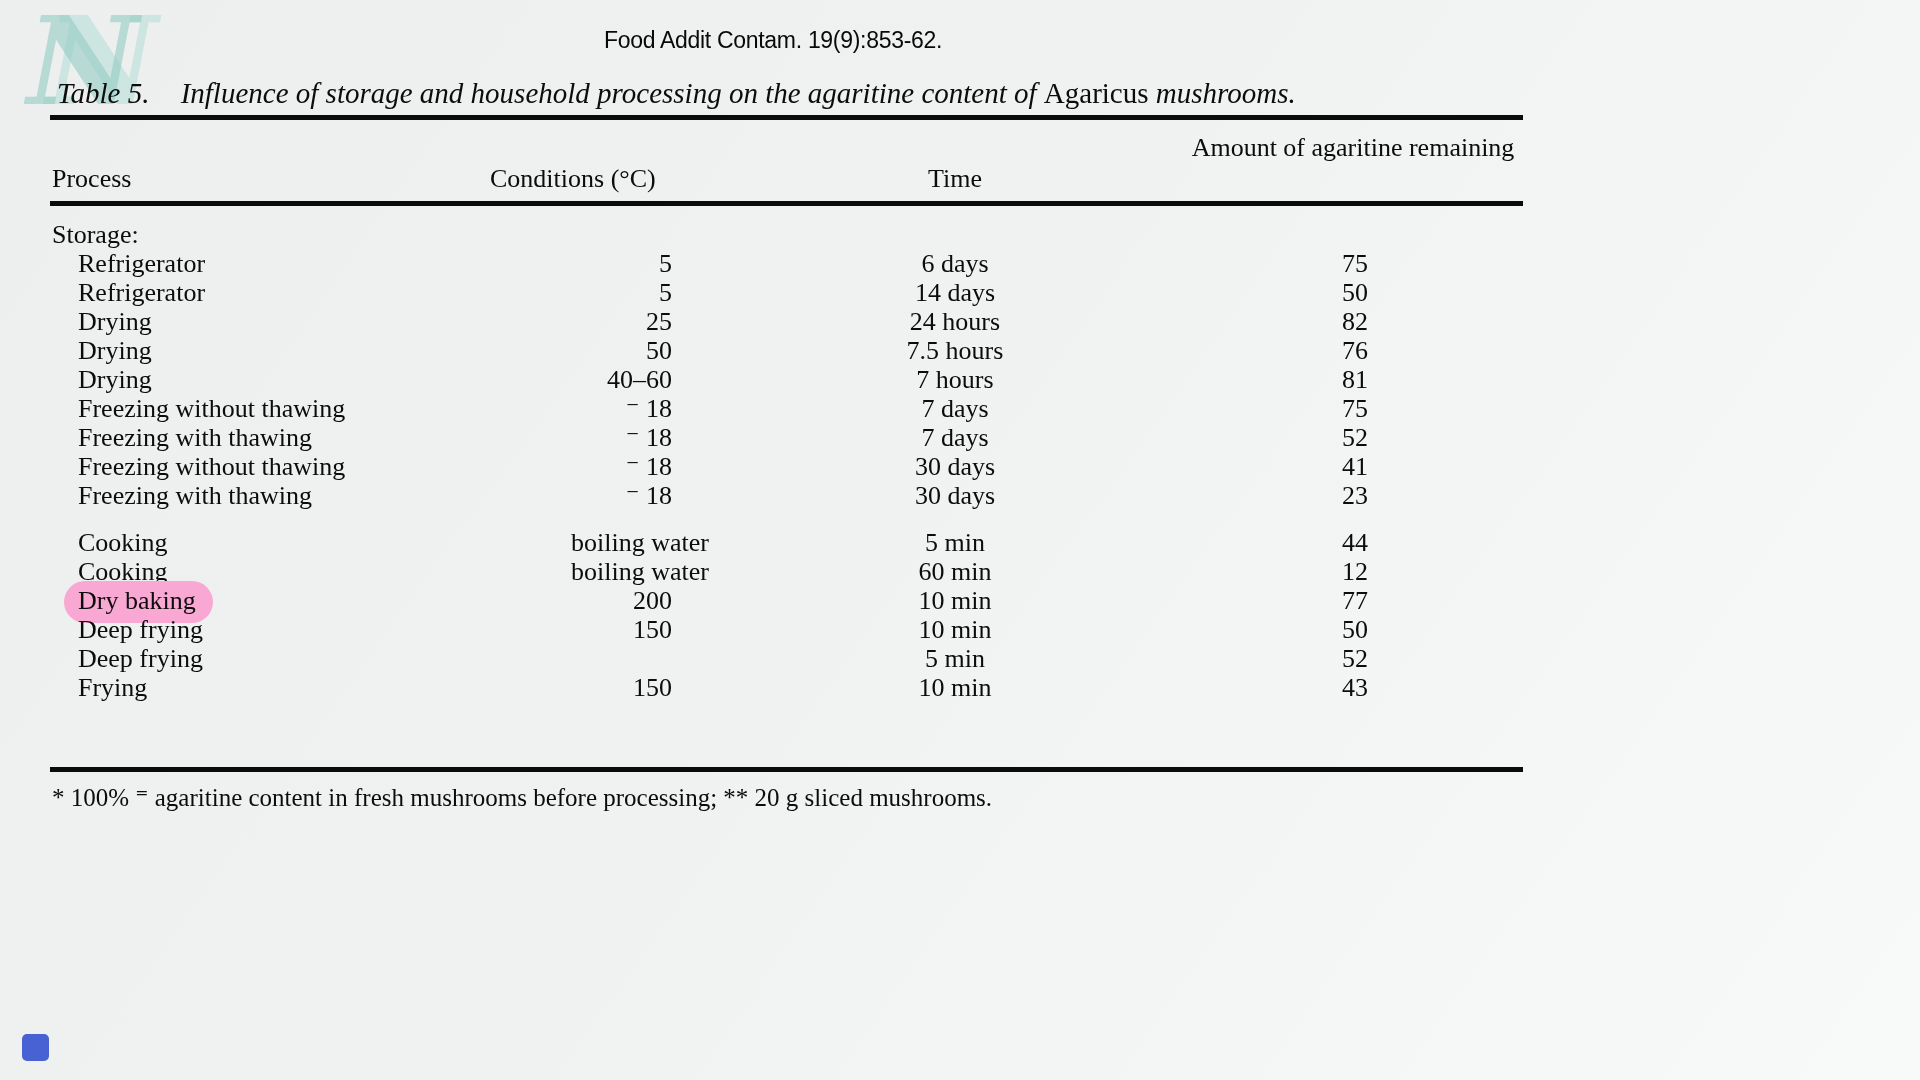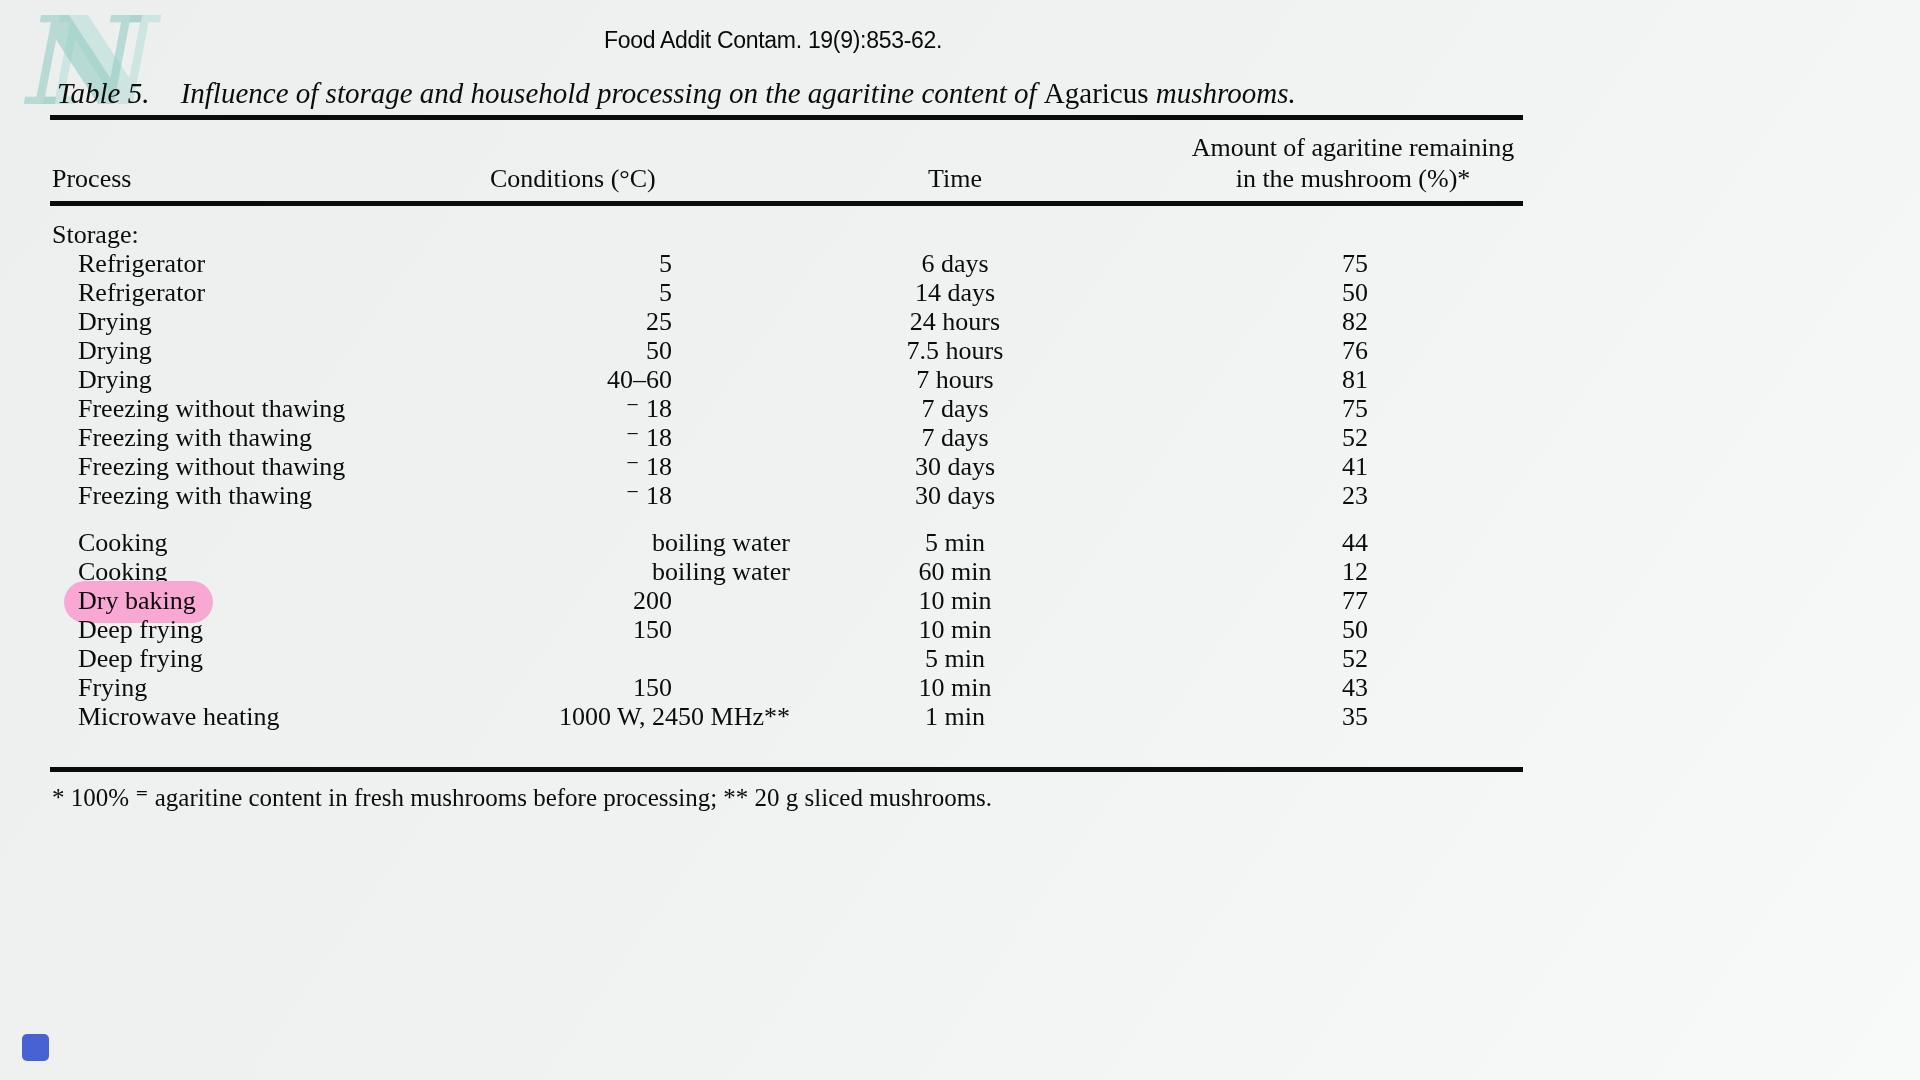--- a/index.html
+++ b/index.html
@@ -44,21 +44,21 @@
 
   
   .tbody { position:absolute; top:220px; left:0; width:1920px; font-size:26px; line-height:29px; }
   .sec-label { height:29px; padding-left:52px; white-space:nowrap; }
   .spacer { height:18px; }
   .row { position:relative; height:29px; }
   .c-proc { position:absolute; left:52px; top:0; width:430px; white-space:nowrap; }
   .indent { padding-left:26px; }
   .c-cond { position:absolute; left:490px; top:0; width:300px; white-space:nowrap; }
   .c-cond .num { display:inline-block; width:182px; text-align:right; }
-  .c-cond.ctr { text-align:right; }
+  .c-cond.ctr { text-align:center; }
   .c-time { position:absolute; left:845px; top:0; width:220px; text-align:center; white-space:nowrap; }
   .c-amt  { position:absolute; left:1100px; top:0; width:268px; text-align:right; }
 
   
   .hl { background:#f9a8d4; border-radius:22px; padding:5px 17px 8px 14px; margin-left:-14px; }
 
   
   .footnote { position:absolute; top:783px; left:52px; font-size:25px; white-space:nowrap; }
 
   
@@ -84,21 +84,20 @@
 
   <div class="rule rule-top"></div>
   <div class="rule rule-head"></div>
   <div class="rule rule-bottom"></div>
 
   <div class="hdr h-process">Process</div>
   <div class="hdr h-cond">Conditions (°C)</div>
   <div class="hdr h-time">Time</div>
   <div class="hdr h-amt">
     <div>Amount of agaritine remaining</div>
-    <div>in the mushroom (%)*</div>
   </div>
 
   <div class="tbody">
 
     <div class="sec-label">Storage:</div>
 
     <div class="row">
       <div class="c-proc indent">Refrigerator</div>
       <div class="c-cond"><span class="num">5</span></div>
       <div class="c-time">6 days</div>
@@ -184,26 +183,20 @@
       <div class="c-proc indent">Deep frying</div>
       <div class="c-time">5 min</div>
       <div class="c-amt">52</div>
     </div>
     <div class="row">
       <div class="c-proc indent">Frying</div>
       <div class="c-cond"><span class="num">150</span></div>
       <div class="c-time">10 min</div>
       <div class="c-amt">43</div>
     </div>
-    <div class="row">
-      <div class="c-proc indent">Microwave heating</div>
-      <div class="c-cond ctr">1000 W, 2450 MHz**</div>
-      <div class="c-time">1 min</div>
-      <div class="c-amt">35</div>
-    </div>
 
   </div>
 
   <div class="footnote">* 100% ⁼ agaritine content in fresh mushrooms before processing; ** 20 g sliced mushrooms.</div>
 
   <div class="corner-marker"></div>
 
 </div>
 
 </body></html>

